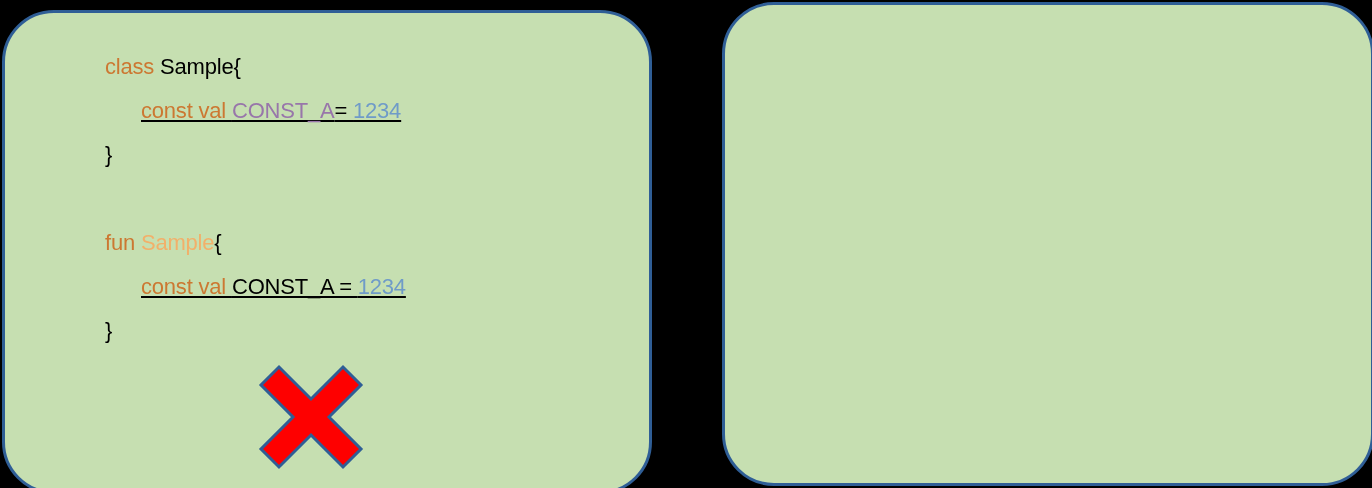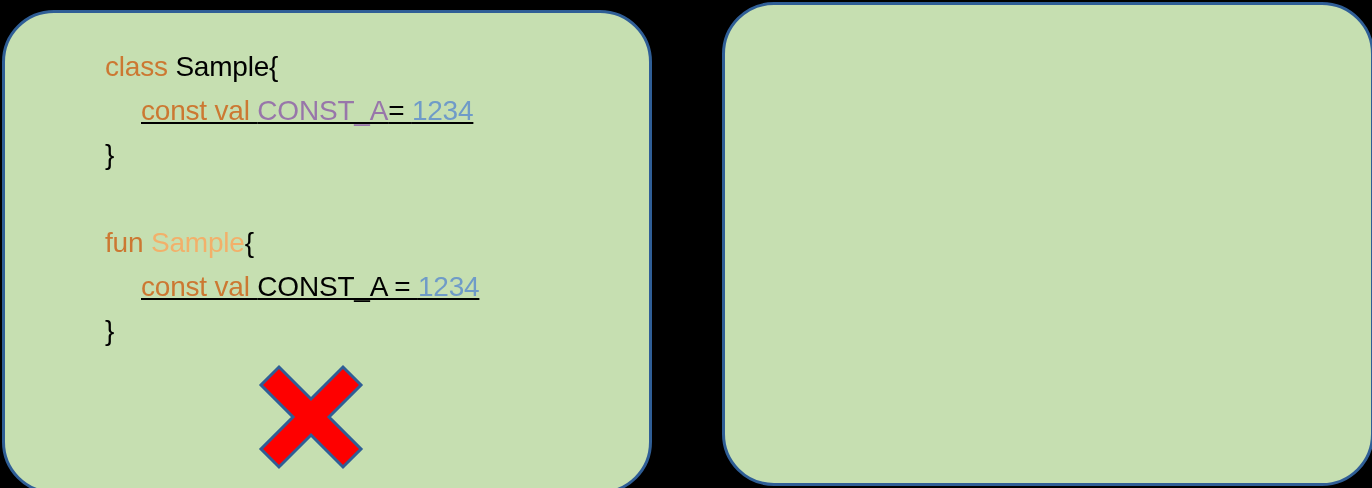--- a/index.html
+++ b/index.html
@@ -39,21 +39,21 @@
     left: 722px;
     top: 2px;
     width: 652px;
     height: 484px;
   }
 
   .code {
     position: absolute;
     white-space: pre;
     font-family: "Liberation Sans", sans-serif;
-    font-size: 28px;
+    font-size: 22px;
     line-height: 44px;
     letter-spacing: -0.2px;
   }
   .code-bad  { left: 100px; top: 32px; }
 
   .code .line { display: block; height: 44px; }
   .code .indent1 { padding-left: 36px; text-decoration: underline; }
   .code .blank { height: 44px; }
 
   

